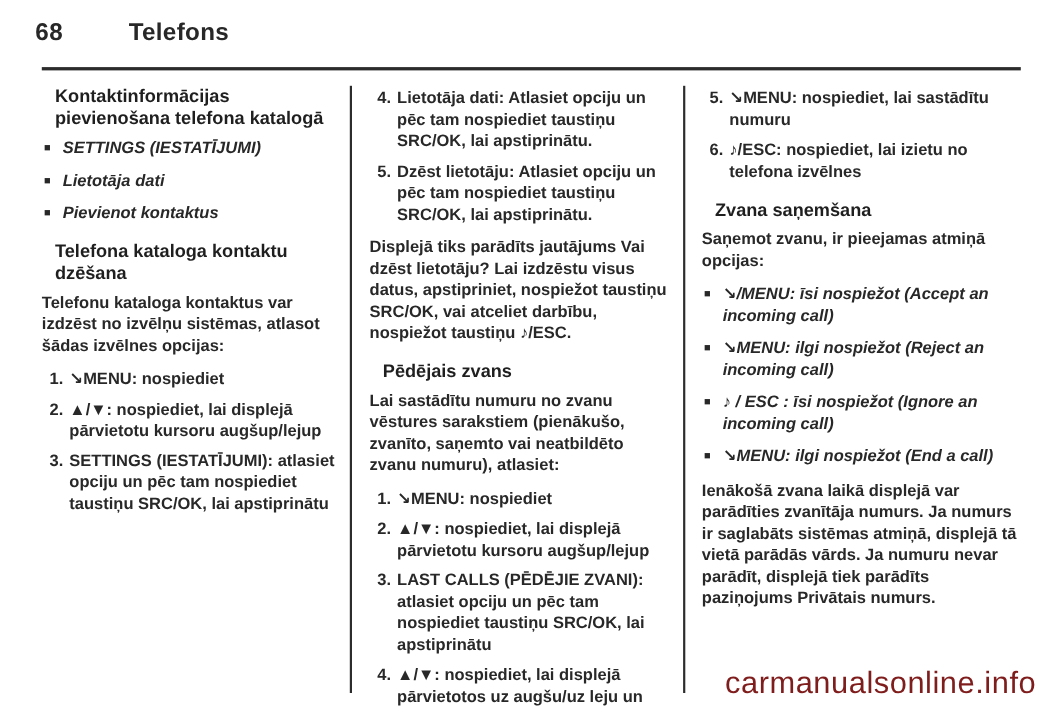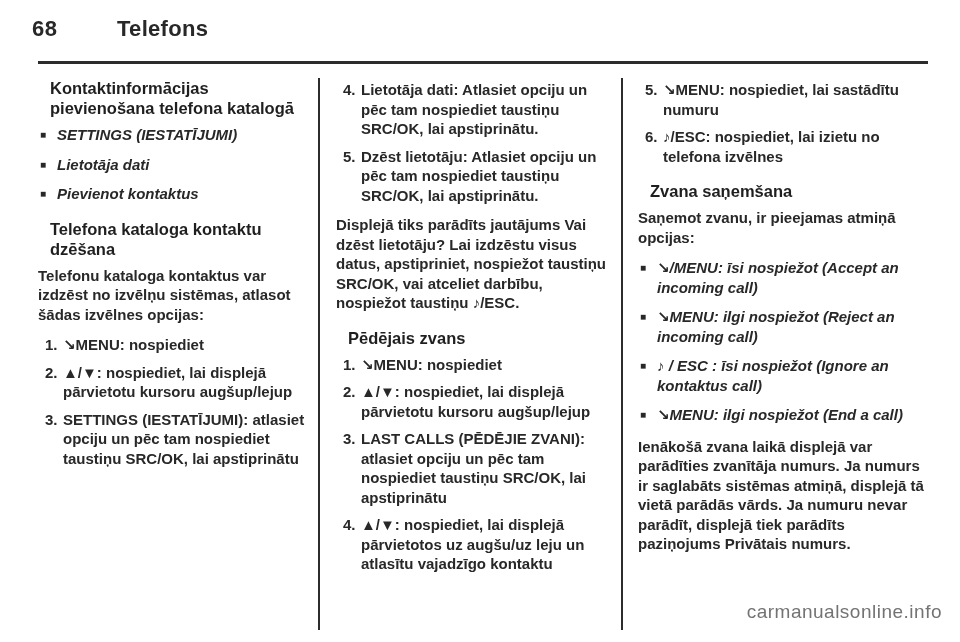--- a/index.html
+++ b/index.html
@@ -25,22 +25,22 @@
   p { margin:0 0 11px 0; }
   ol.steps { list-style:none; margin:2px 0 10px 0; }
   .step { display:flex; margin-bottom:8px; }
   .step .num { width:25px; flex:none; padding-left:7px; }
   .step .txt { flex:1; }
   ul.bullets { list-style:none; margin:3px 0 12px 0; }
   .bullet { display:flex; margin-bottom:10px; }
   .bullet .sq { width:19px; flex:none; font-size:10px; line-height:19.5px; padding-left:2px; }
   .bullet .txt { flex:1;font-style:italic; }
   .watermark {
-    position:absolute; right:18px; bottom:19px;
-    font-size:19px; font-weight:400; color:#737373; letter-spacing:.5px;
+    position:absolute; right:18px; bottom:5px;
+    font-size:28px; font-weight:400; color:#7f1d1d; letter-spacing:.5px;
   }
 </style>
 </head>
 <body>
 
 <div class="header-num">68</div>
 <div class="header-title">Telefons</div>
 <div class="rule"></div>
 
 <div class="divider" id="divider-1"></div>
@@ -86,20 +86,21 @@
       <span class="num">4.</span>
       <span class="txt">Lietotāja dati: Atlasiet opciju un pēc tam nospiediet taustiņu SRC/OK, lai apstiprinātu.</span>
     </li>
     <li class="step">
       <span class="num">5.</span>
       <span class="txt">Dzēst lietotāju: Atlasiet opciju un pēc tam nospiediet taustiņu SRC/OK, lai apstiprinātu.</span>
     </li>
   </ol>
   <p>Displejā tiks parādīts jautājums Vai dzēst lietotāju? Lai izdzēstu visus datus, apstipriniet, nospiežot taustiņu SRC/OK, vai atceliet darbību, nospiežot taustiņu ♪/ESC.</p>
   <div class="h2 mt">Pēdējais zvans</div>
+  <p>Lai sastādītu numuru no zvanu vēstures sarakstiem (pienākušo, zvanīto, saņemto vai neatbildēto zvanu numuru), atlasiet:</p>
   <ol class="steps">
     <li class="step">
       <span class="num">1.</span>
       <span class="txt">↘MENU: nospiediet</span>
     </li>
     <li class="step">
       <span class="num">2.</span>
       <span class="txt">▲/▼: nospiediet, lai displejā pārvietotu kursoru augšup/lejup</span>
     </li>
     <li class="step">
@@ -130,21 +131,21 @@
     <li class="bullet">
       <span class="sq">■</span>
       <span class="txt">↘/MENU: īsi nospiežot (Accept an incoming call)</span>
     </li>
     <li class="bullet">
       <span class="sq">■</span>
       <span class="txt">↘MENU: ilgi nospiežot (Reject an incoming call)</span>
     </li>
     <li class="bullet">
       <span class="sq">■</span>
-      <span class="txt">♪ / ESC : īsi nospiežot (Ignore an kontaktus call)</span>
+      <span class="txt">♪ / ESC : īsi nospiežot (Ignore an incoming call)</span>
     </li>
     <li class="bullet">
       <span class="sq">■</span>
       <span class="txt">↘MENU: ilgi nospiežot (End a call)</span>
     </li>
   </ul>
   <p>Ienākošā zvana laikā displejā var parādīties zvanītāja numurs. Ja numurs ir saglabāts sistēmas atmiņā, displejā tā vietā parādās vārds. Ja numuru nevar parādīt, displejā tiek parādīts paziņojums Privātais numurs.</p>
 </div>
 
 <div class="watermark">carmanualsonline.info</div>

